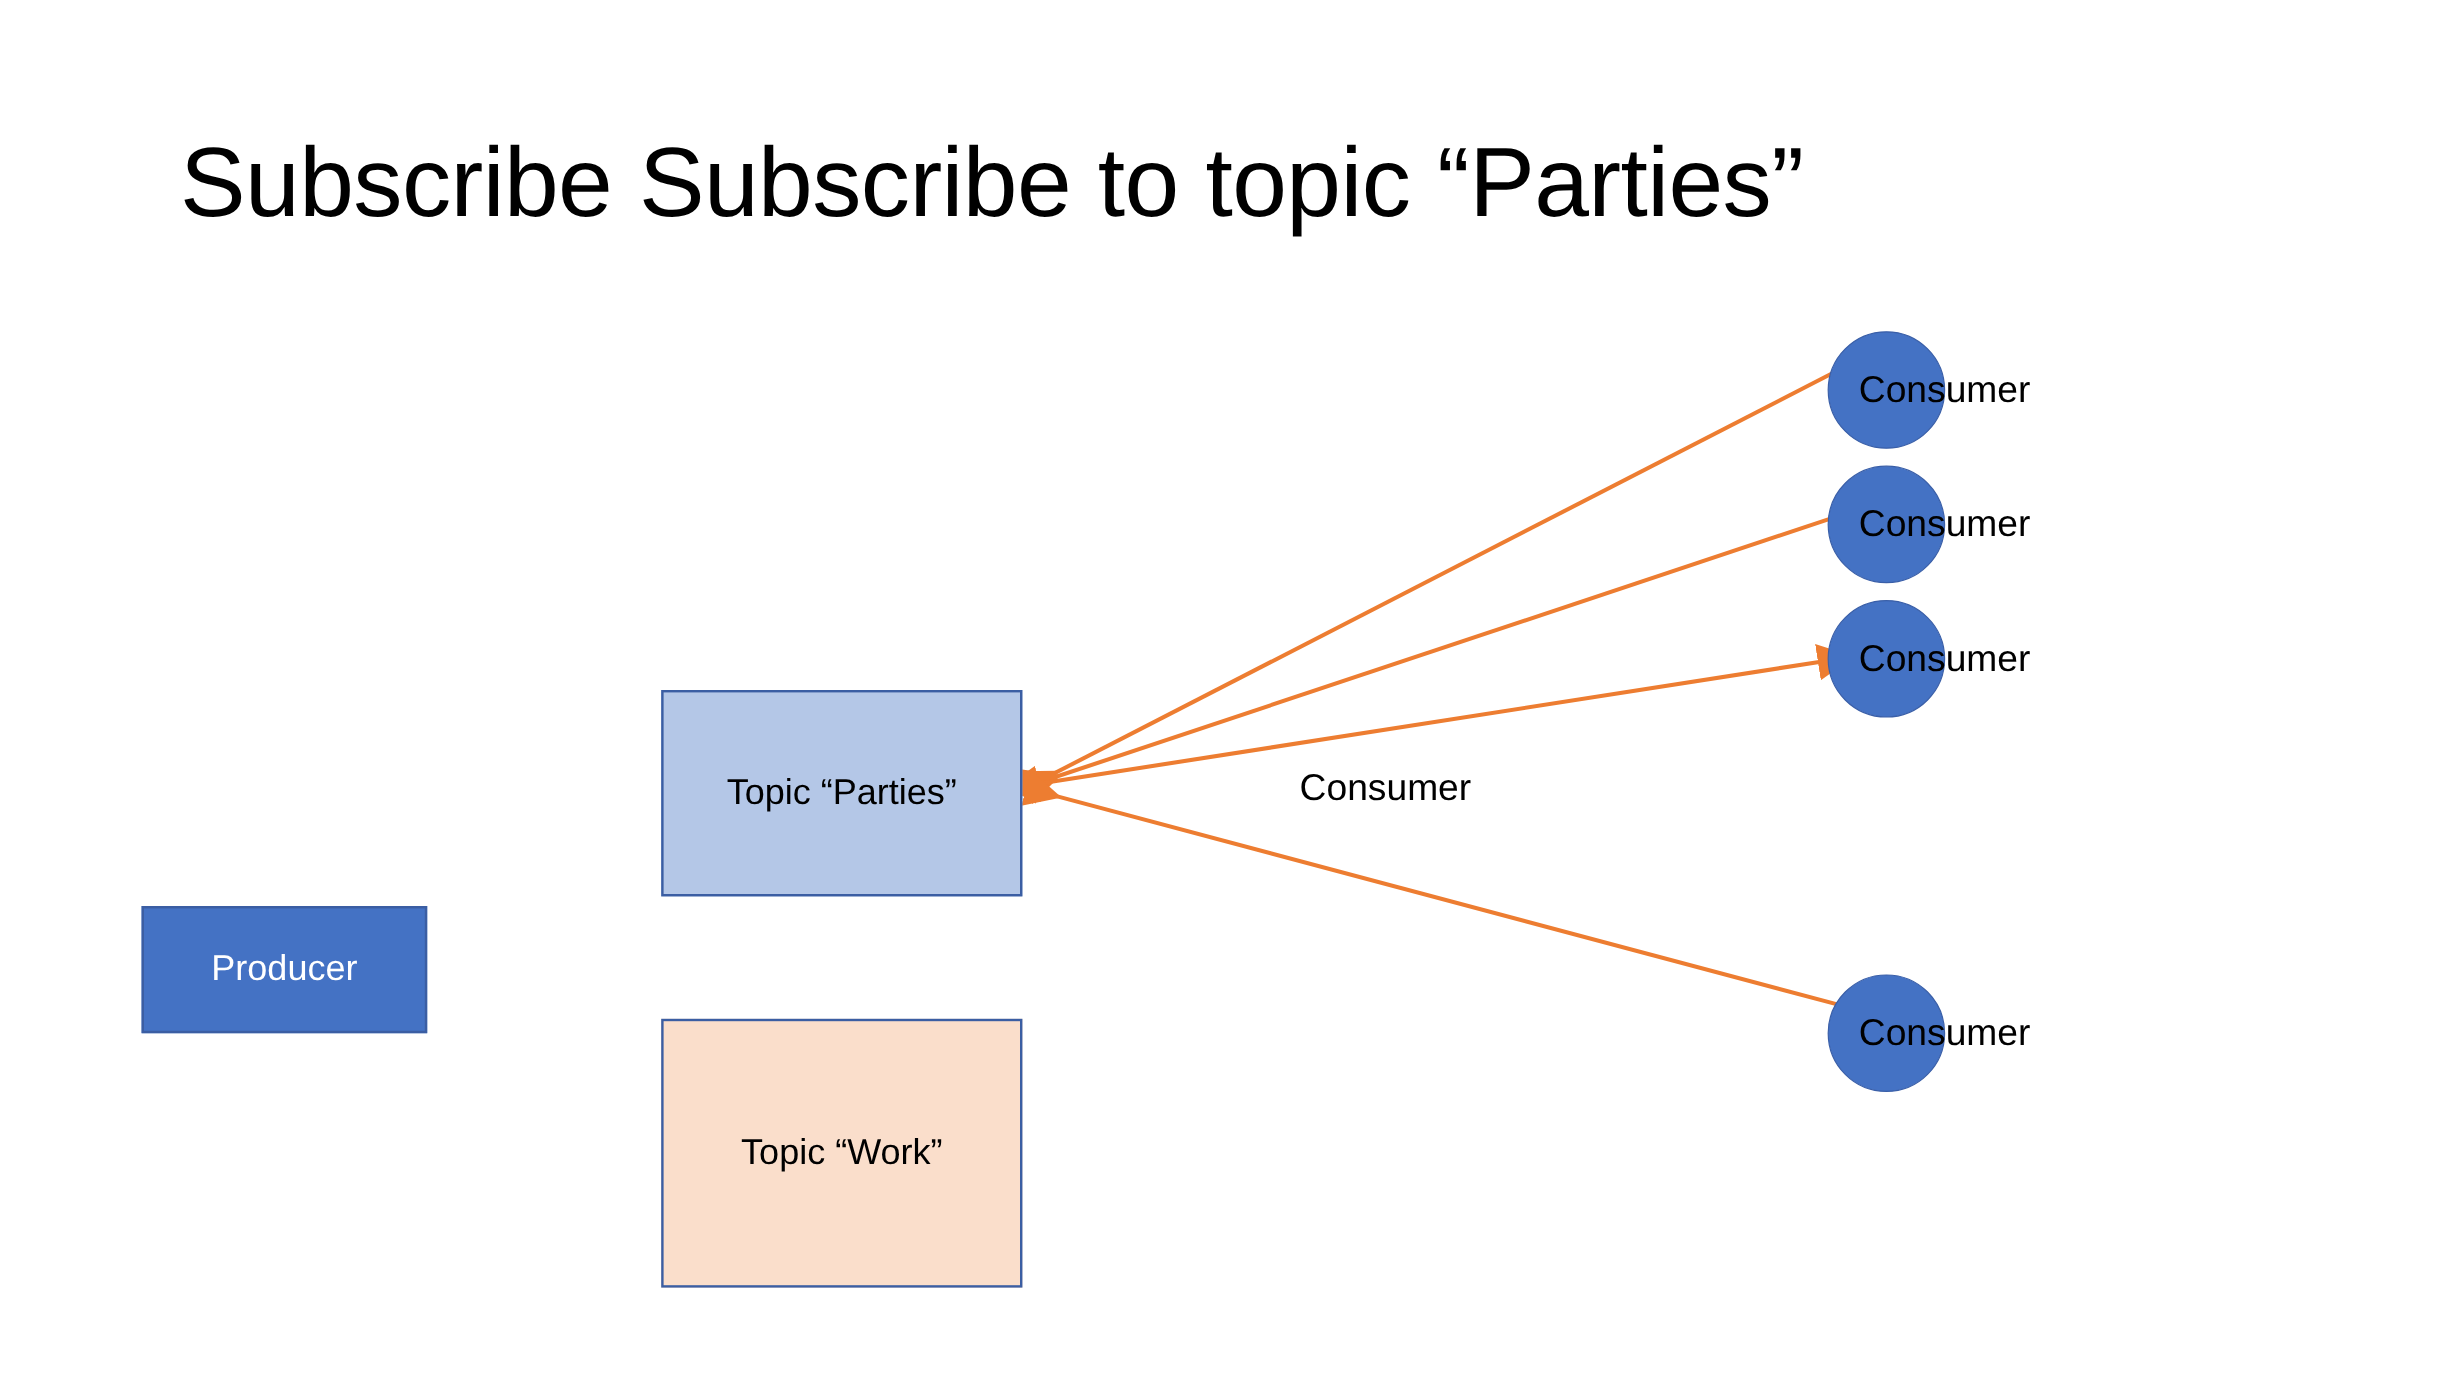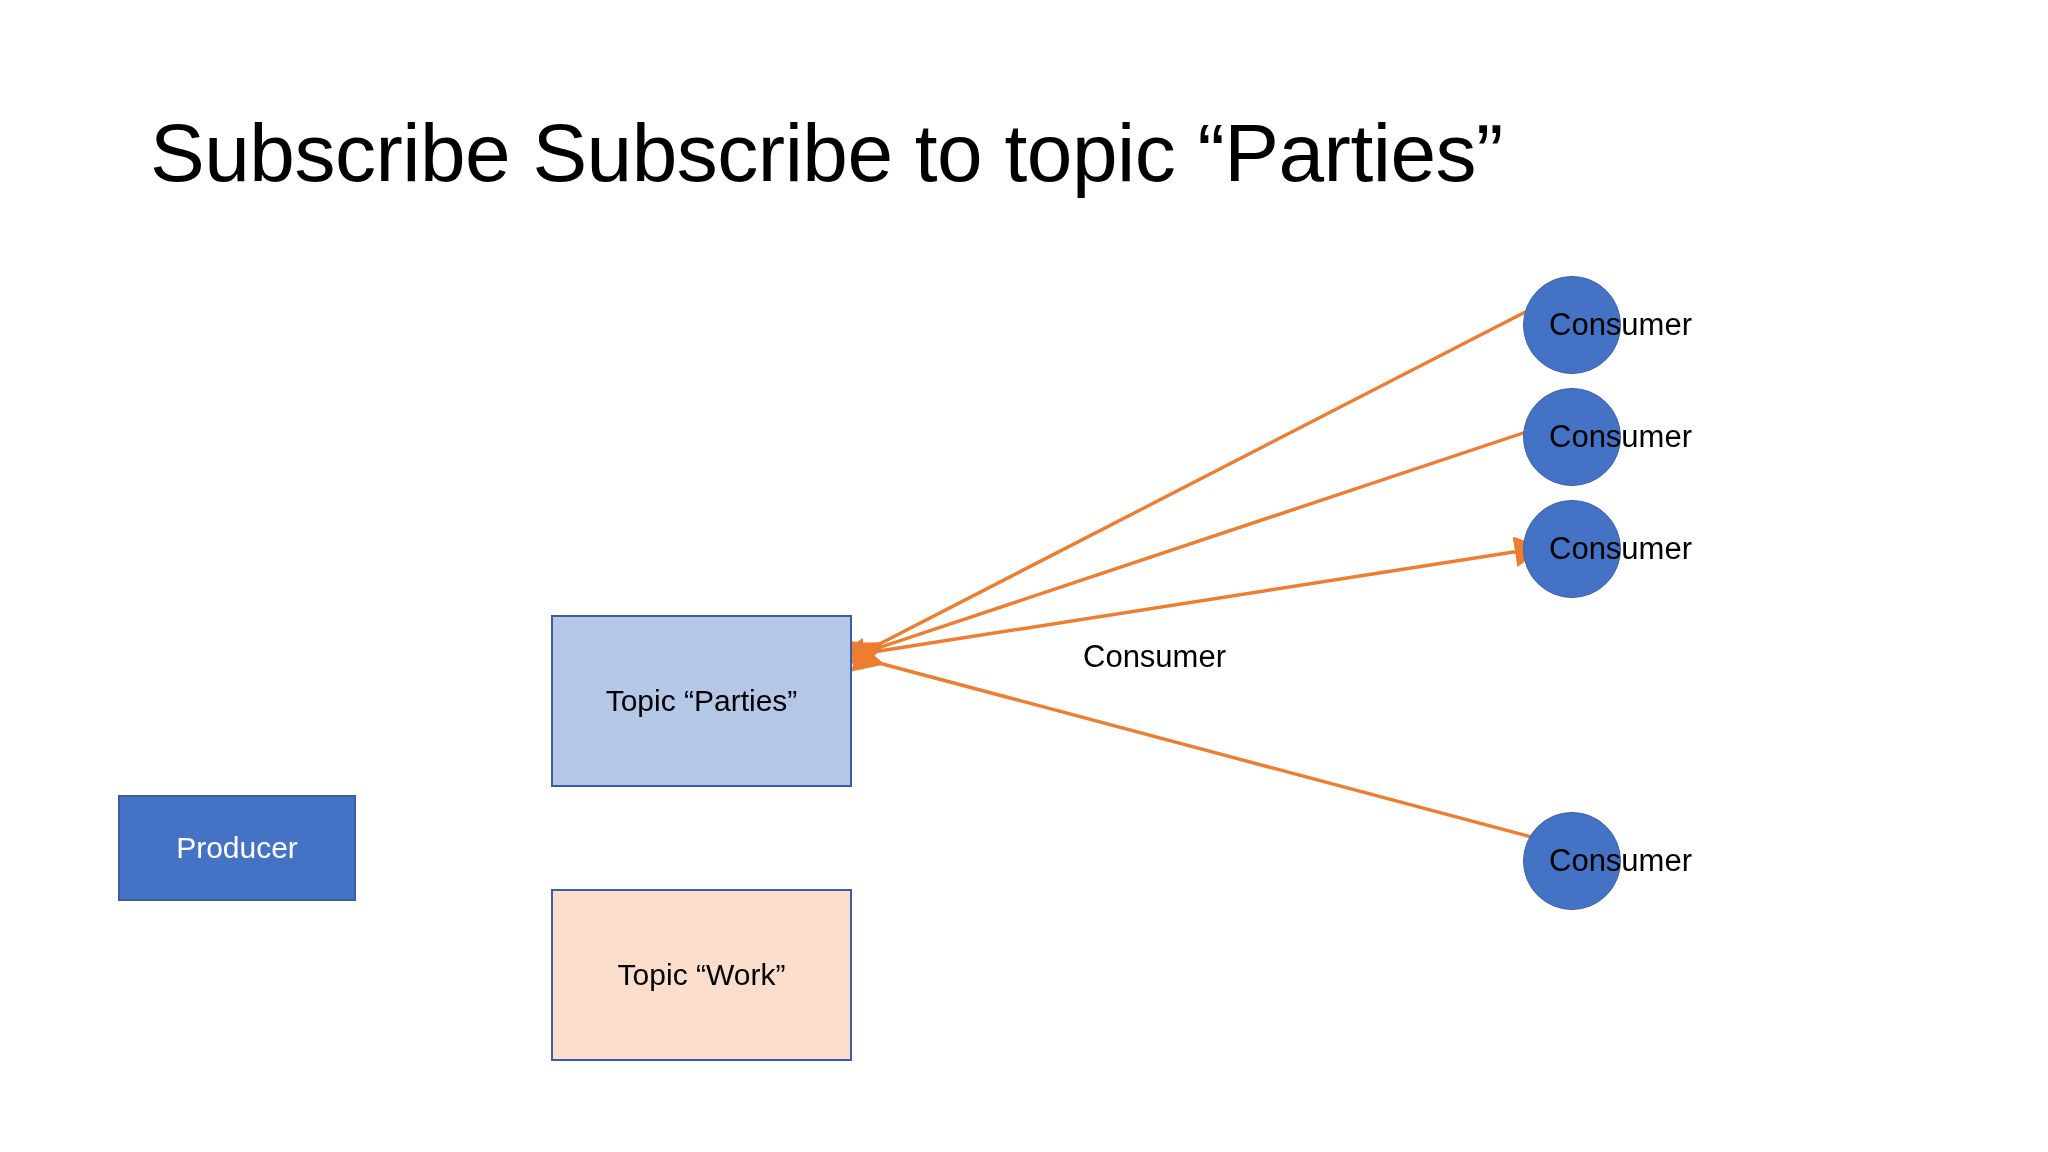--- a/index.html
+++ b/index.html
@@ -43,21 +43,20 @@
   }
 
   
   .node-box {
     position: absolute;
     box-sizing: border-box;
     display: flex;
     align-items: center;
     justify-content: center;
     border: 2px solid #3B5EA3;
-    margin-top: 40px;
   }
   .node-box .node-label {
     font-size: 30px;
     color: #000000;
     white-space: nowrap;
   }
 
   #producer-box {
     left: 118px;
     top: 755px;
@@ -76,21 +75,21 @@
     top: 575px;
     width: 301px;
     height: 172px;
     background: #B4C7E7;
   }
 
   #topic-work-box {
     left: 551px;
     top: 849px;
     width: 301px;
-    height: 172px;
+    height: 224px;
     background: #FADECB;
   }
 
   
   .consumer-node {
     position: absolute;
     width: 98px;
     height: 98px;
   }
   .consumer-circle {

